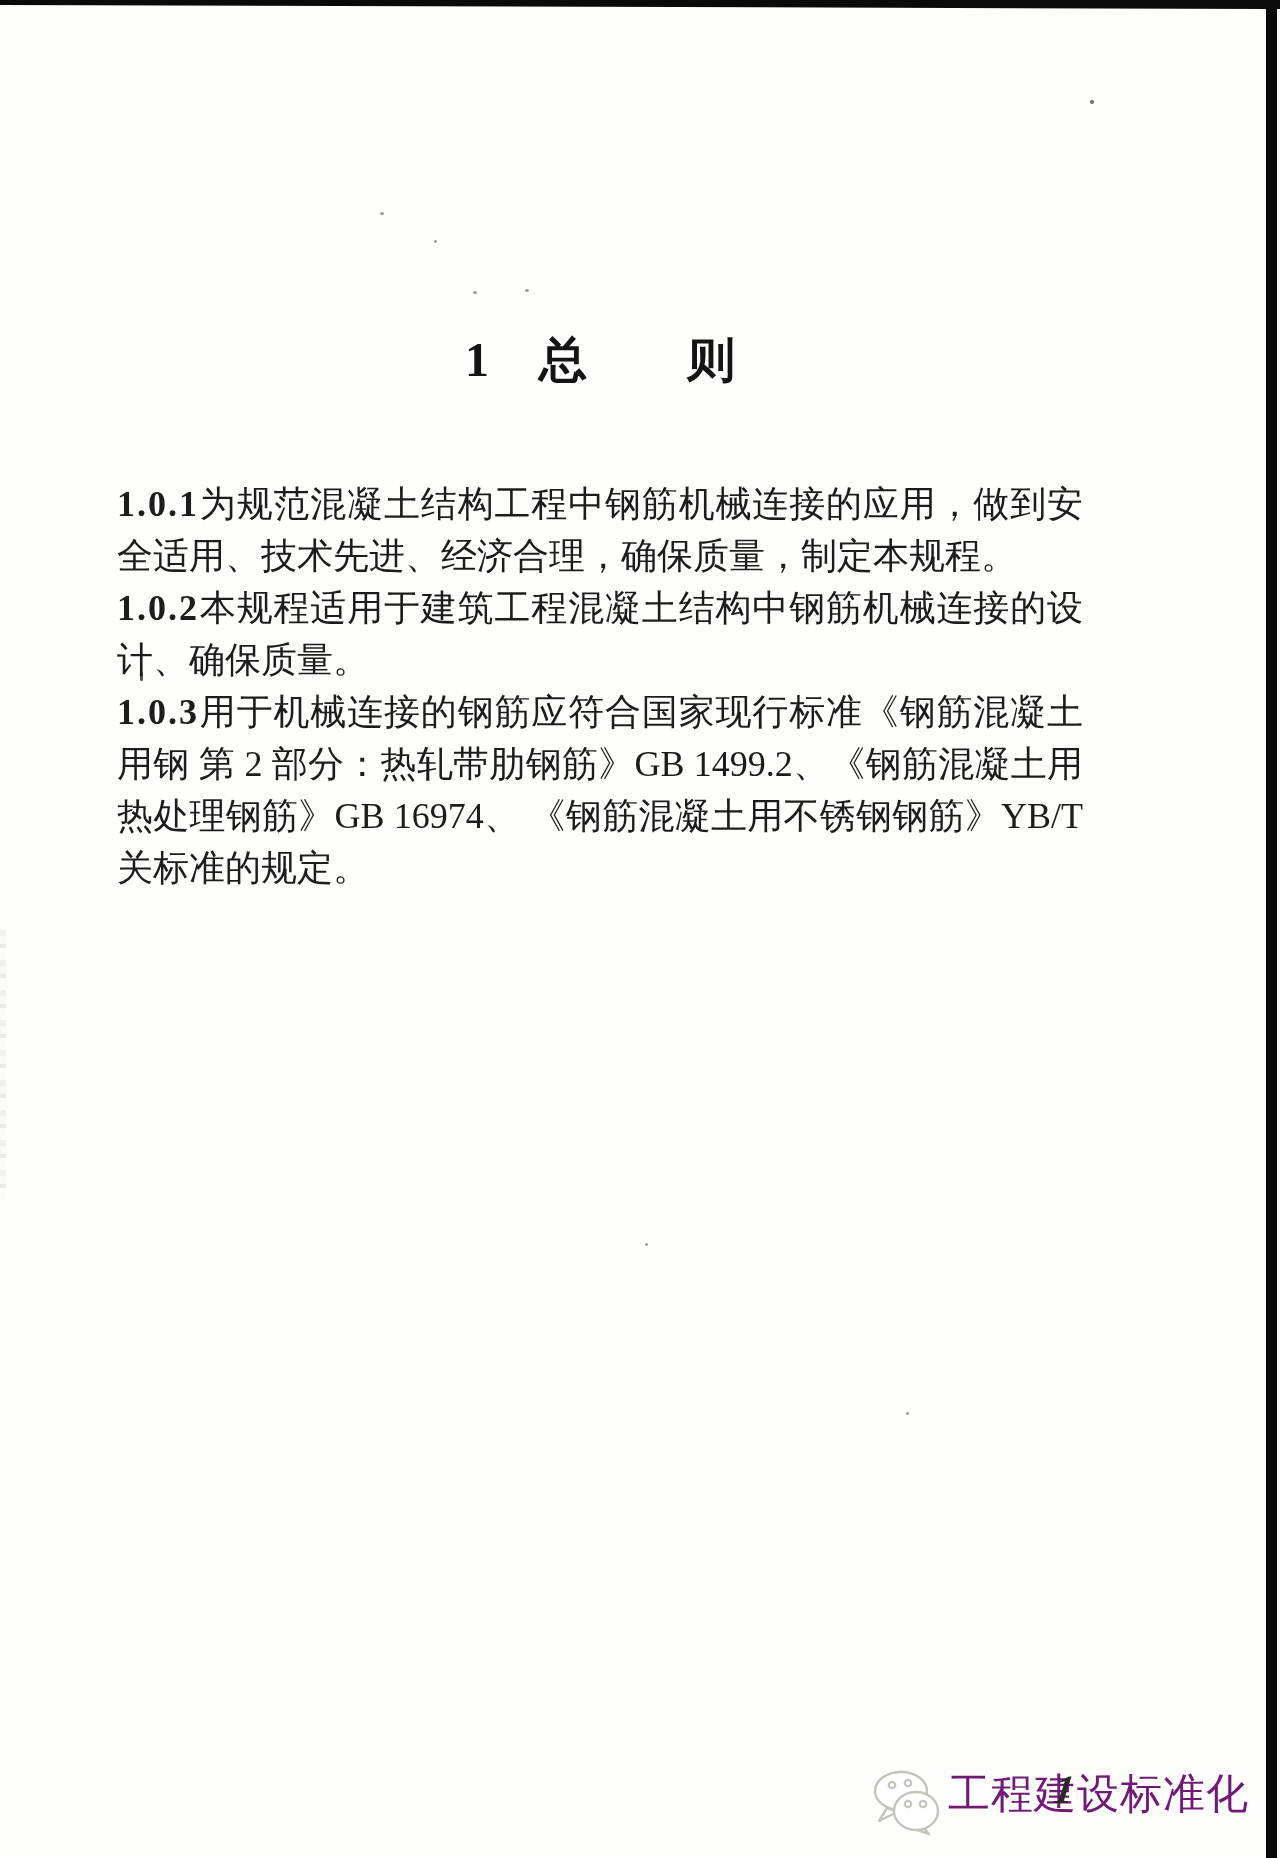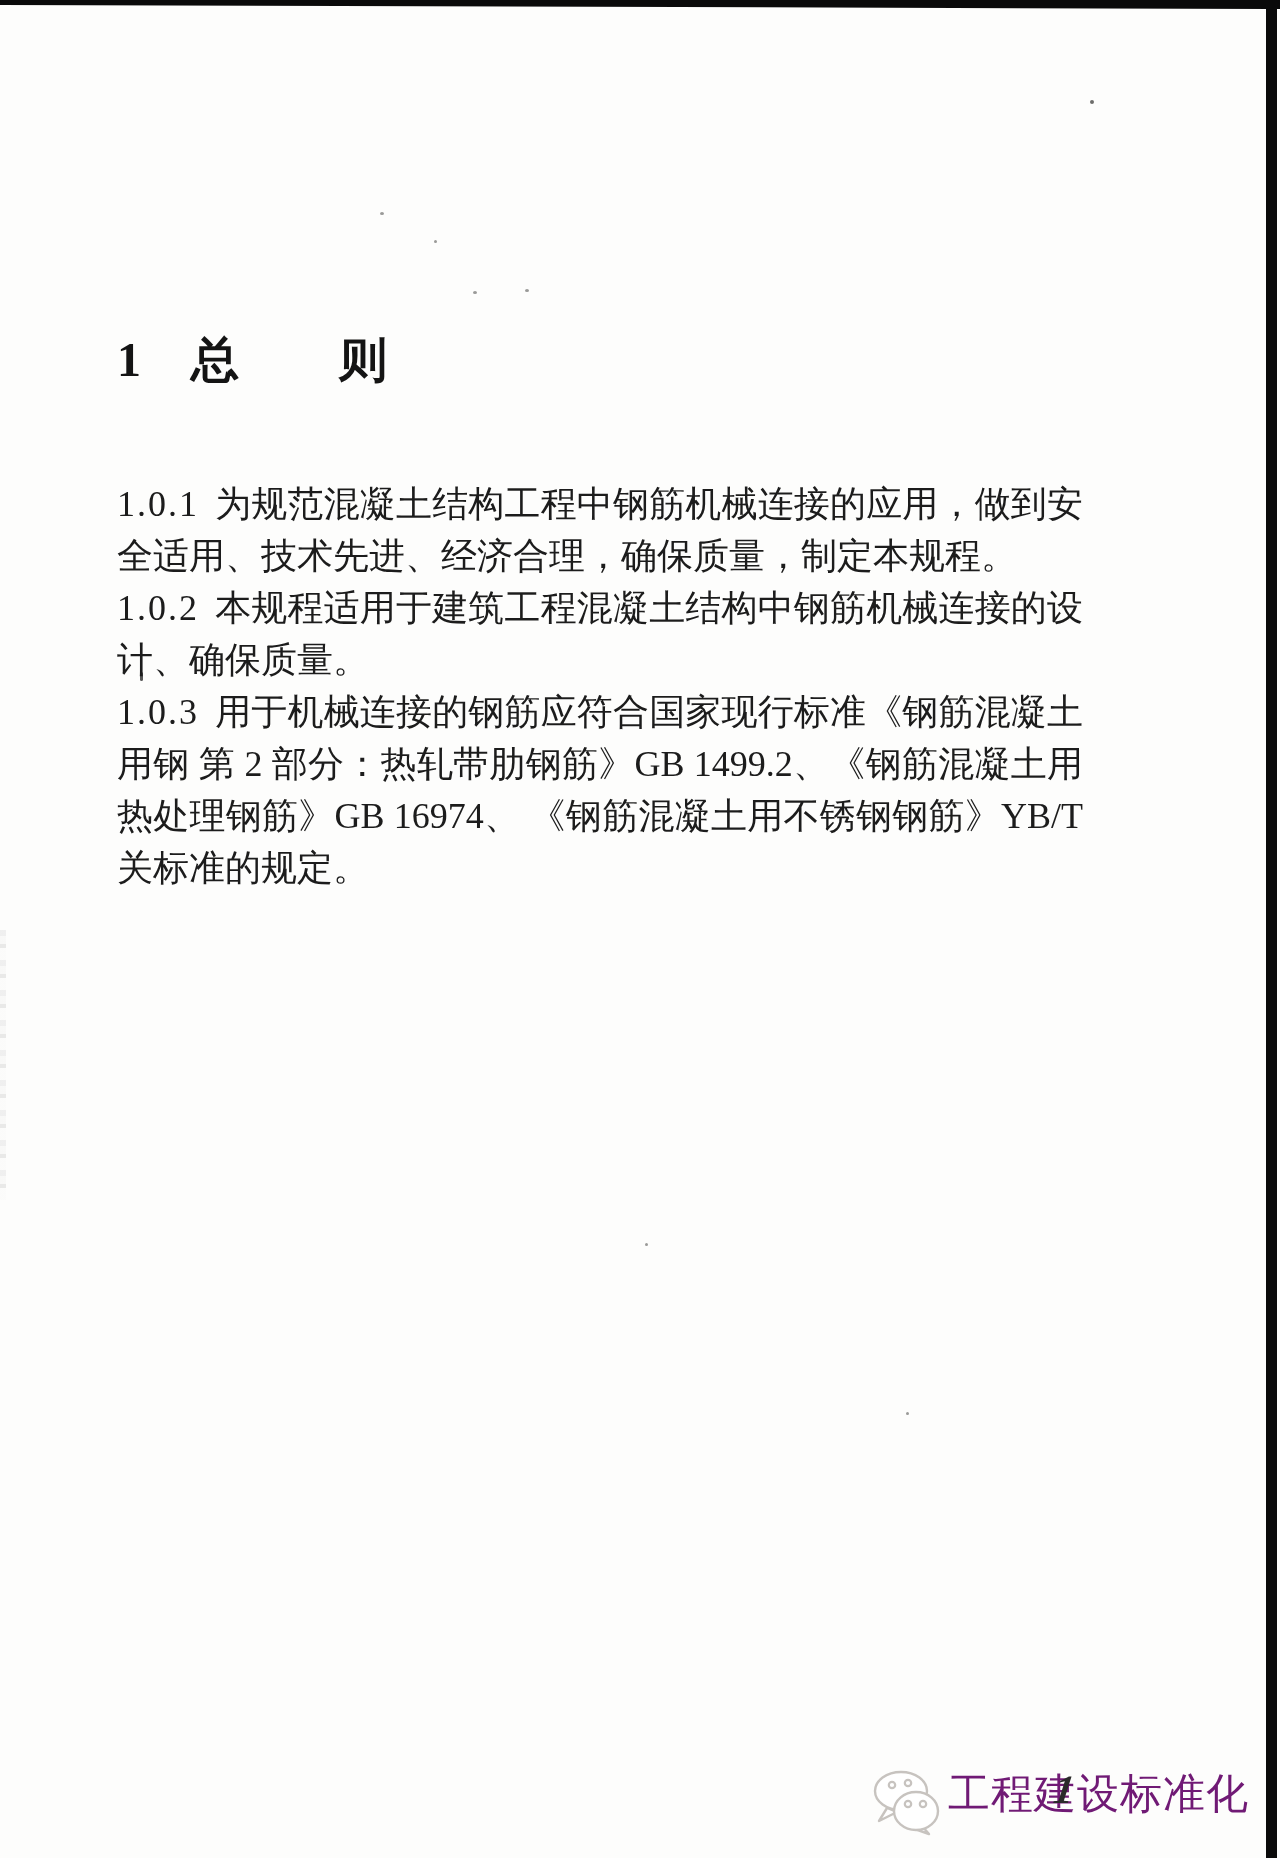--- a/index.html
+++ b/index.html
@@ -24,21 +24,21 @@
   .scan-left-noise{
     position:absolute;left:0;top:930px;width:6px;height:270px;
     background:repeating-linear-gradient(180deg,#ececec 0 6px,#f7f7f6 6px 14px,#e4e4e3 14px 18px,#fbfbfa 18px 30px);
     opacity:.8;
   }
   .speck{position:absolute;border-radius:50%;background:#9a9a98;}
 
   
   .heading{
     position:absolute;left:117px;top:334px;width:966px;
-    font-weight:bold;font-size:48px;line-height:52px;
+    text-align:center;font-weight:bold;font-size:48px;line-height:52px;
     color:#141414;letter-spacing:0;white-space:nowrap;
   }
   .heading .h-num{margin-right:50px;}
   .heading .h-w1{margin-right:100px;}
 
   
   .clauses{
     position:absolute;left:117px;top:478px;width:966px;
     font-size:36px;color:#1c1c1c;
   }
@@ -46,21 +46,21 @@
     height:52px;line-height:52px;white-space:nowrap;
   }
   .bline.j{
     white-space:normal;
     text-align:justify;
     text-align-last:justify;
     text-justify:inter-character;
     height:52px;overflow:hidden;
   }
   .cnum{
-    font-weight:normal;letter-spacing:2px;margin-right:16px;
+    font-weight:bold;letter-spacing:2px;
   }
 
   
   .footer{position:absolute;left:0;top:1762px;width:1280px;height:80px;}
   .wm-icon{position:absolute;left:872px;top:8px;width:70px;height:66px;}
   .wm-text{
     position:absolute;left:948px;top:8px;
     font-family:"Liberation Sans","DejaVu Sans",sans-serif;
     font-weight:300;
     font-size:42px;line-height:48px;letter-spacing:1px;

